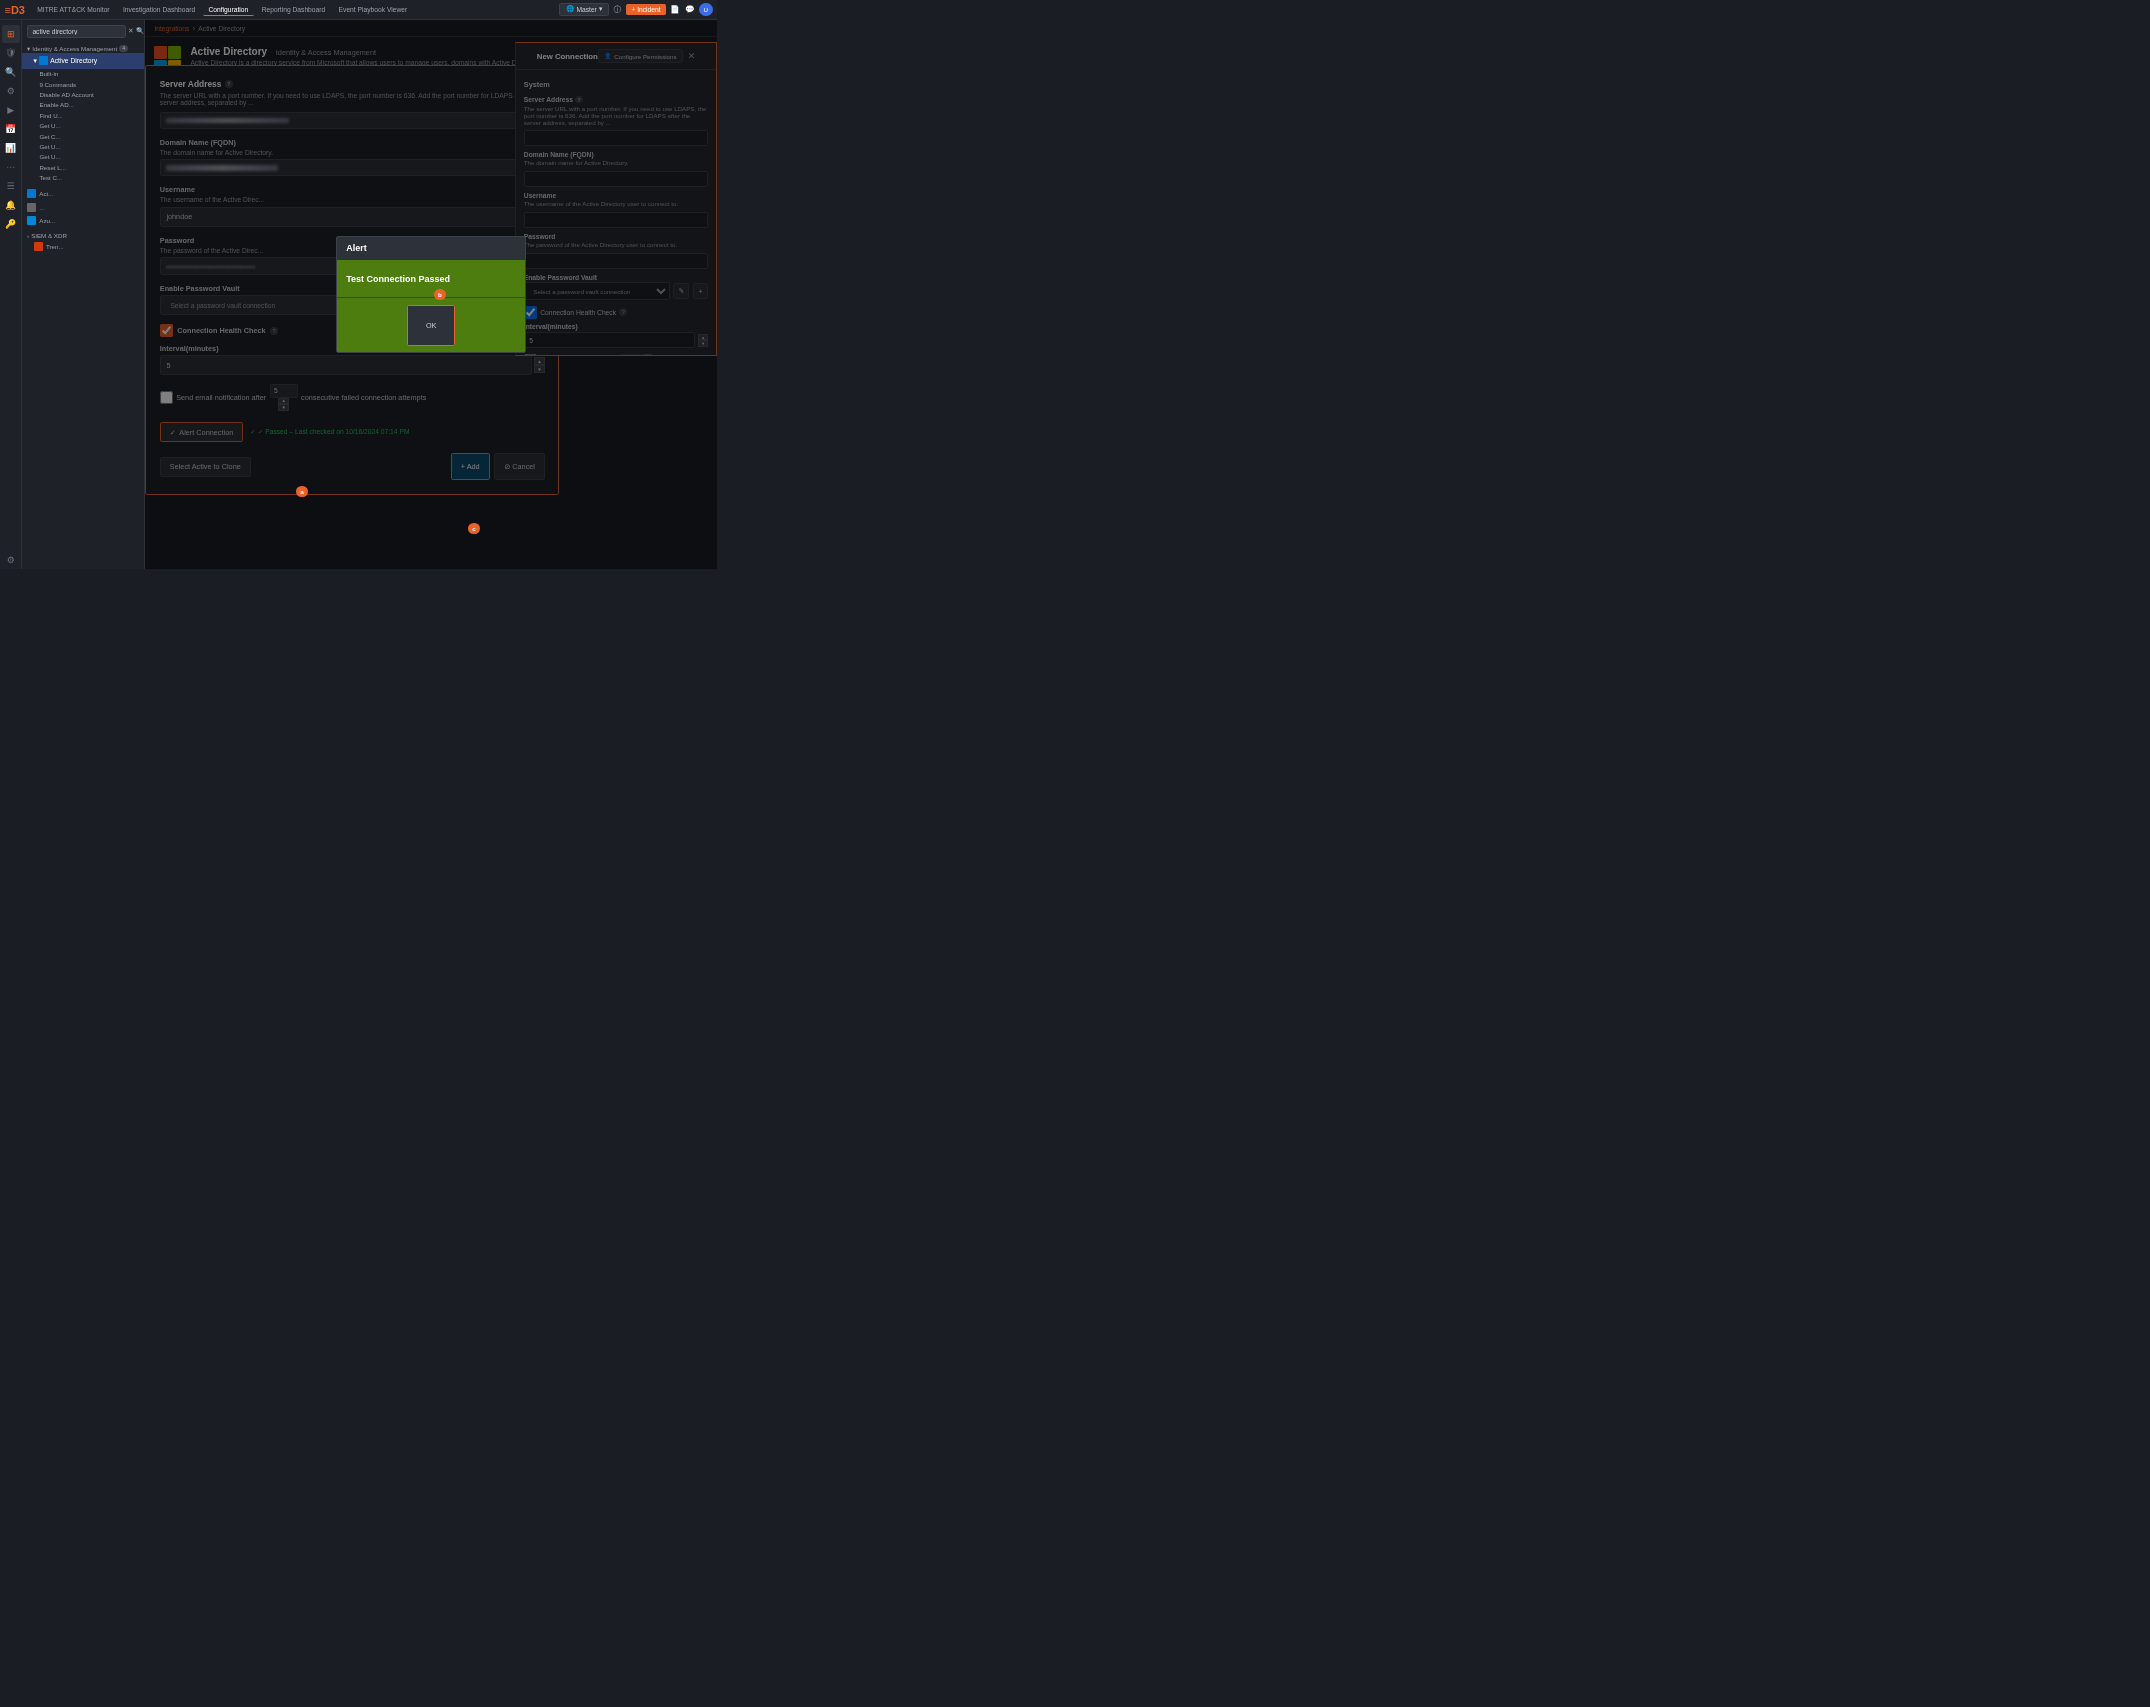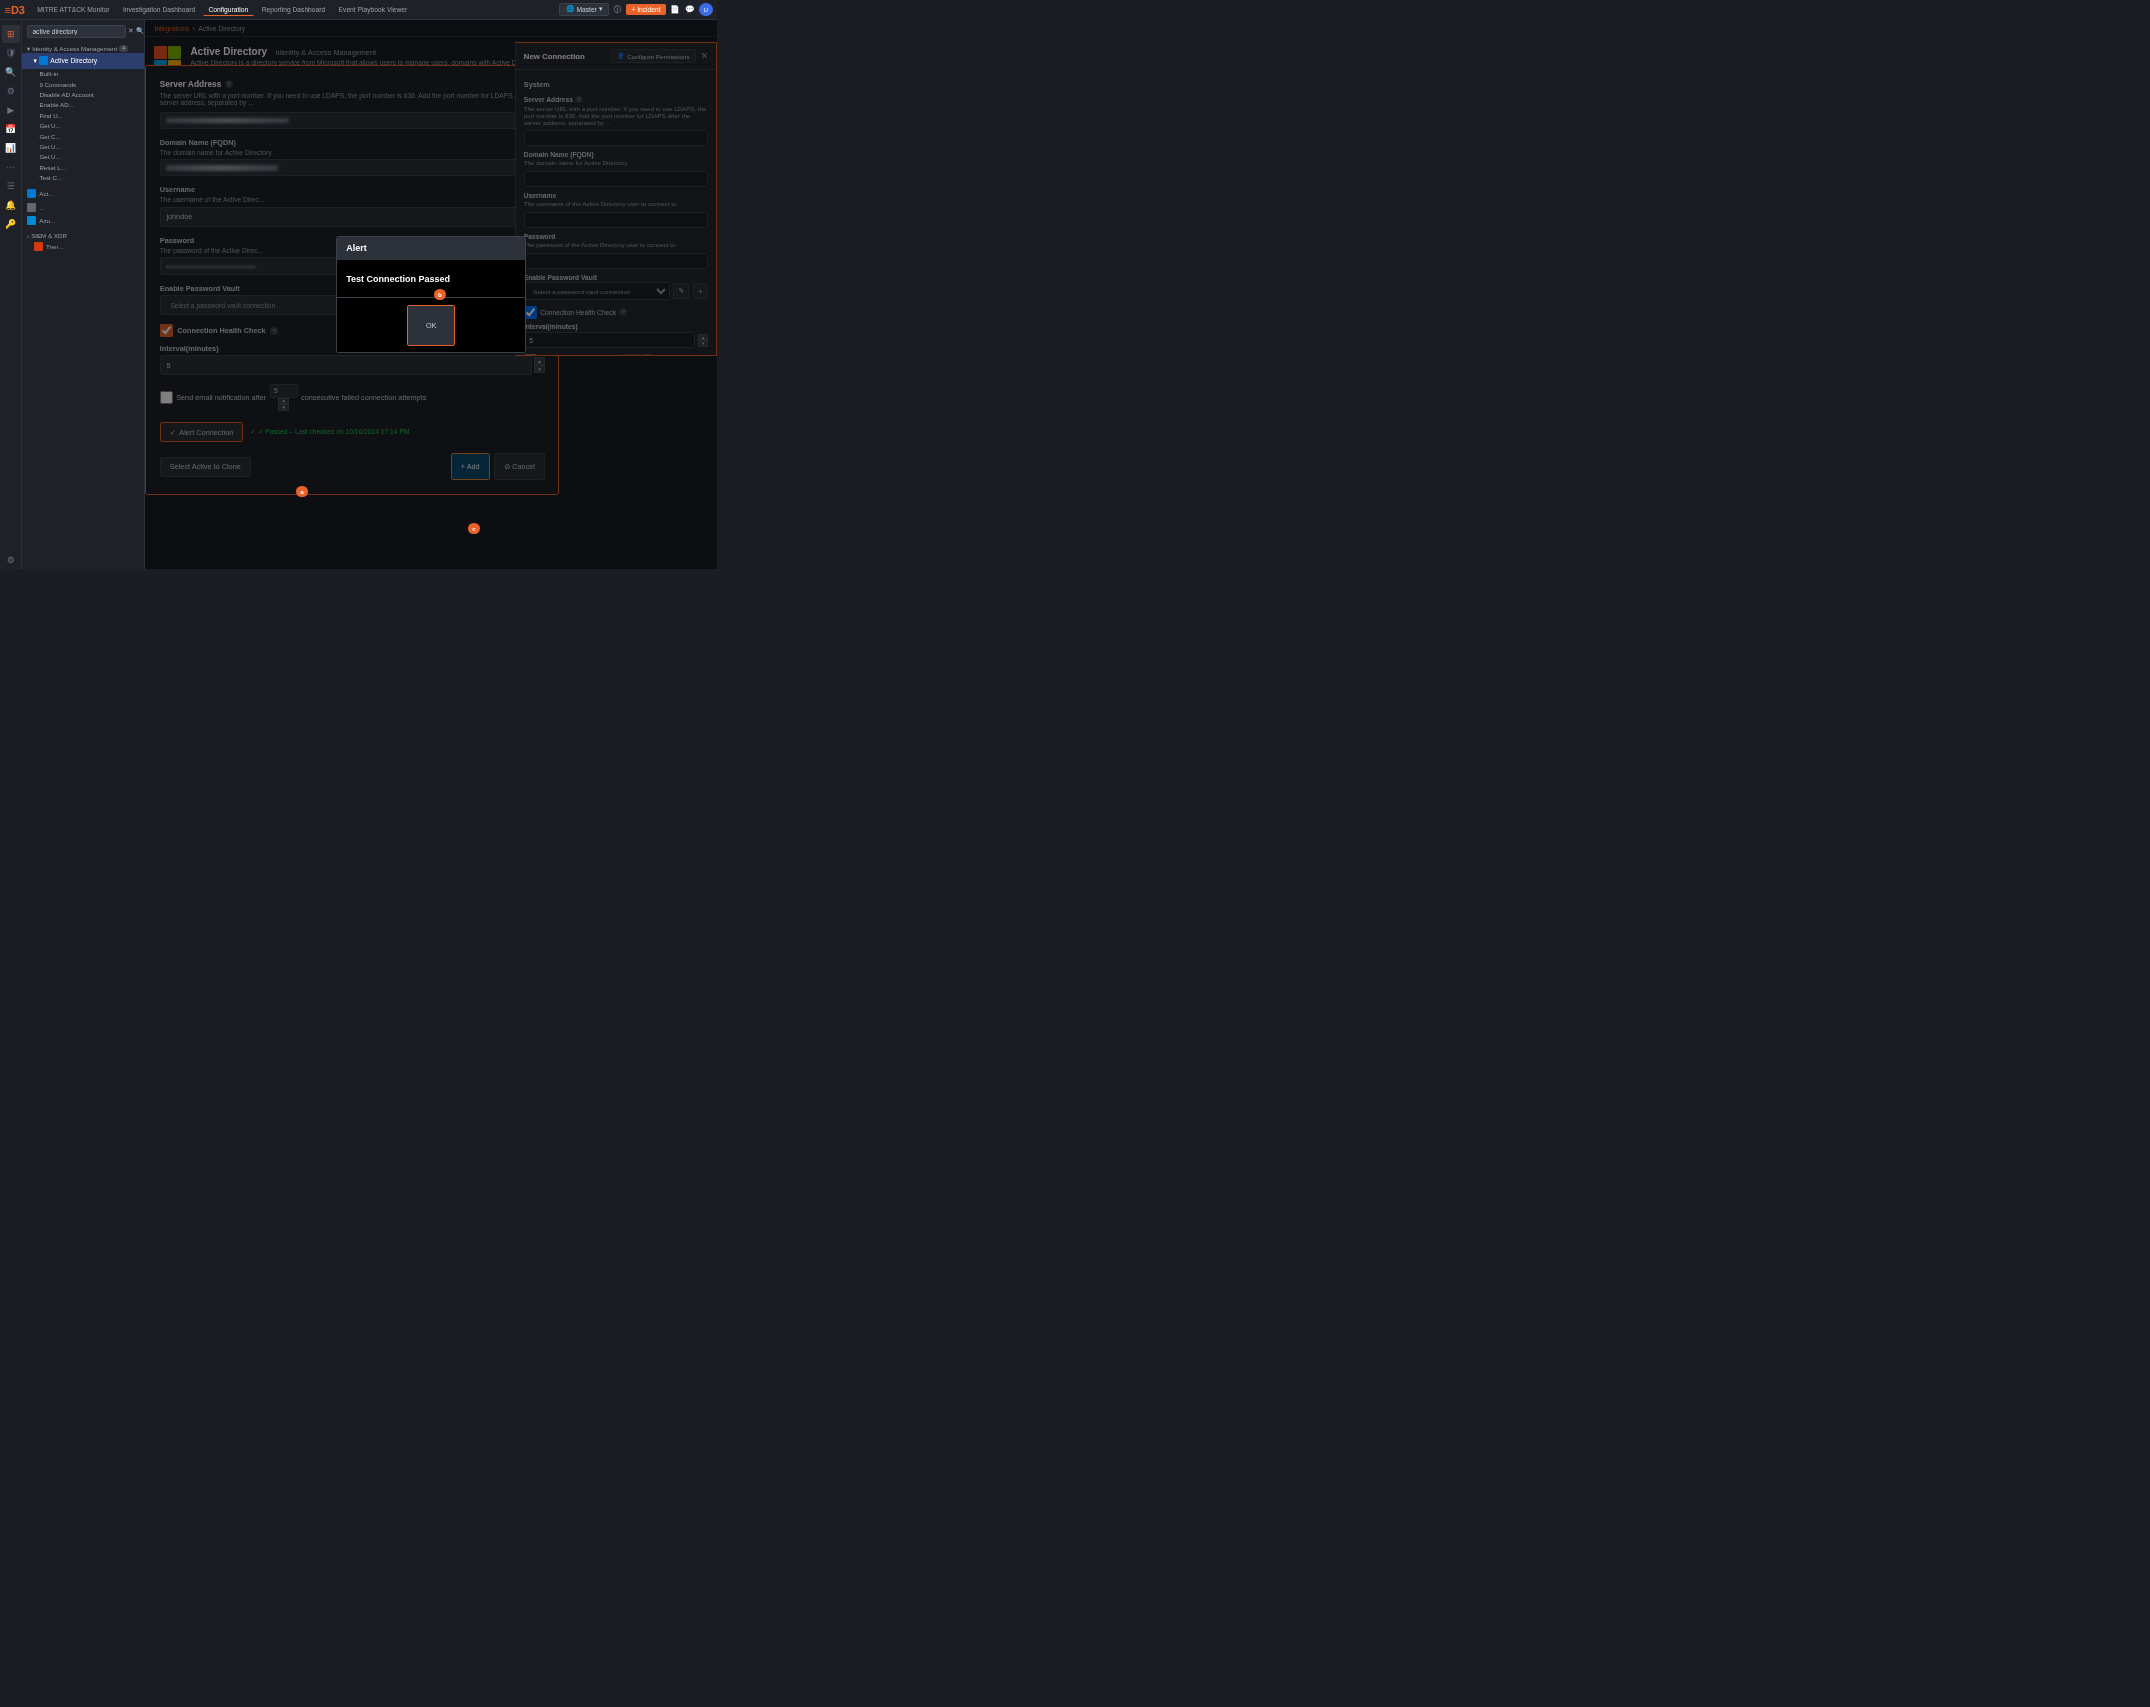--- a/index.html
+++ b/index.html
@@ -439,21 +439,21 @@
       border-right: 1.1px solid #e8622a;
       border-bottom: 1.1px solid #e8622a;
       z-index: 10;
       overflow-y: auto;
       max-height: 314px;
     }
     .panel-header {
       padding: 5.6px 7.8px;
       display: flex;
       align-items: center;
-      justify-content: space-between;
+      justify-content: center;
       border-bottom: 0.6px solid #3d4149;
     }
     .panel-title { font-size: 7.8px; font-weight: 600; color: #fff; }
     .panel-close { cursor: pointer; color: #9aa0aa; font-size: 9px; }
     .panel-body { padding: 7.8px; }
     .configure-perms-btn {
       background: #2d3139;
       border: 0.6px solid #3d4149;
       color: #c9cdd4;
       padding: 2.2px 5.6px;
@@ -556,21 +556,21 @@
       left: 0;
       right: 0;
       bottom: 0;
       background: rgba(0,0,0,0.5);
       z-index: 100;
       display: flex;
       align-items: center;
       justify-content: center;
     }
     .modal {
-      background: #000000;
+      background: #4d7c0f;
       border: 0.6px solid #3d4149;
       border-radius: 2.2px;
       width: 190px;
       overflow: hidden;
     }
     .modal-header {
       background: #2d3139;
       padding: 6.7px 9px;
       font-size: 9px;
       font-weight: 600;

